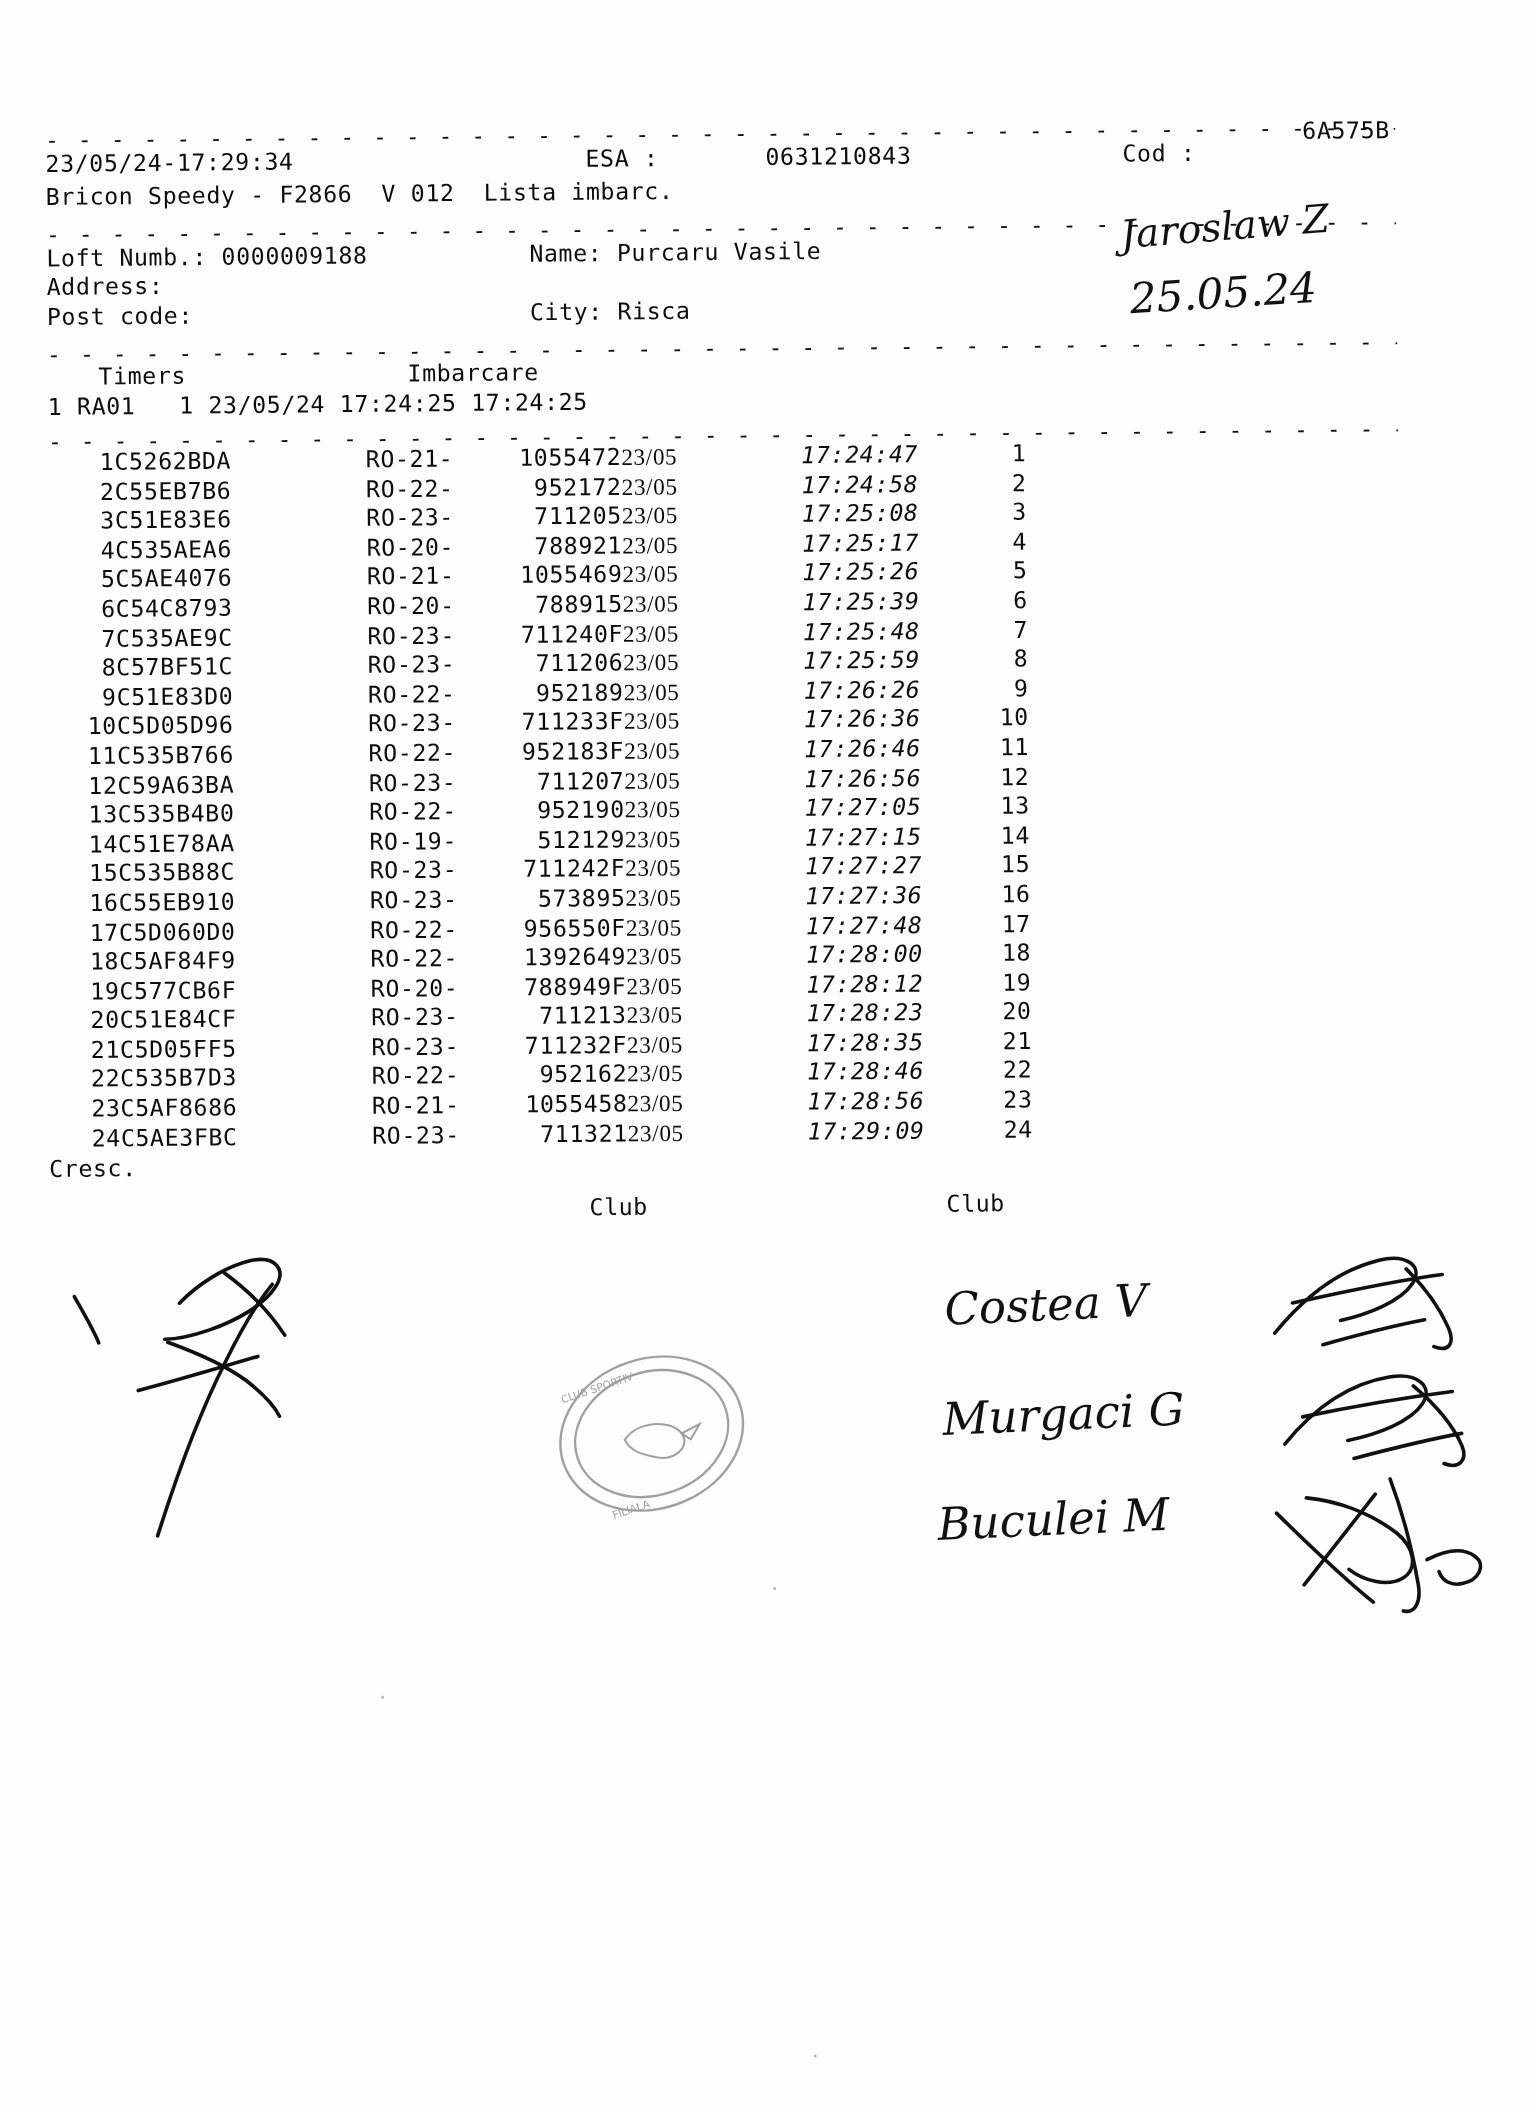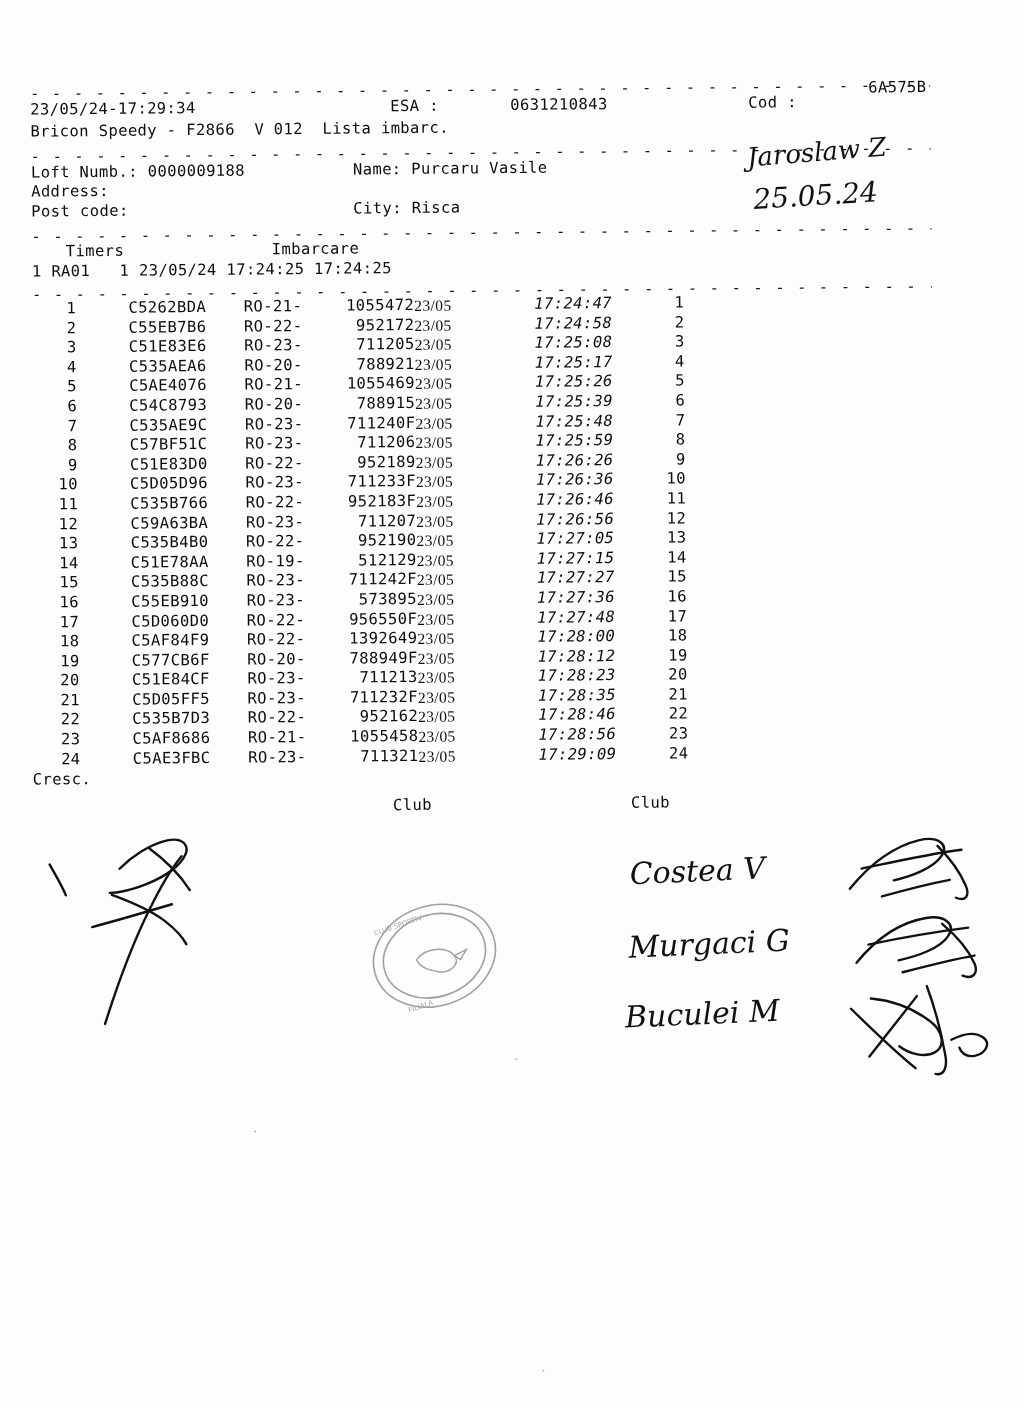--- a/index.html
+++ b/index.html
@@ -75,21 +75,21 @@
     font-family: "DejaVu Sans Mono", "Liberation Mono", monospace;
     font-size: 15.5px;
     letter-spacing: 0.4px;
   }
   table.list td {
     padding: 0 0 2.6px 0;
     white-space: pre;
     line-height: 17px;
   }
   td.c-idx   { width: 44px;  text-align: right; padding-right: 12px; }
-  td.c-ring  { width: 130px; text-align: right;  }
+  td.c-ring  { width: 130px; text-align: left;  }
   td.c-ctry  { width: 96px;  text-align: right;  padding-left: 10px; }
   td.c-num   { width: 112px; text-align: right; }
   td.c-date  { width: 120px; text-align: left;  padding-left: 170px; font-family: Liberation Serif, serif; }
   td.c-time  { width: 96px;  text-align: left;  padding-left: 12px; font-style: italic; }
   td.c-seq   { width: 54px;  text-align: right; padding-left: 22px; }
 
   
   #cresc-label { left: 32px; top: 766px; }
   #club1-label { left: 392px; top: 795px; }
   #club2-label { left: 630px; top: 795px; }

